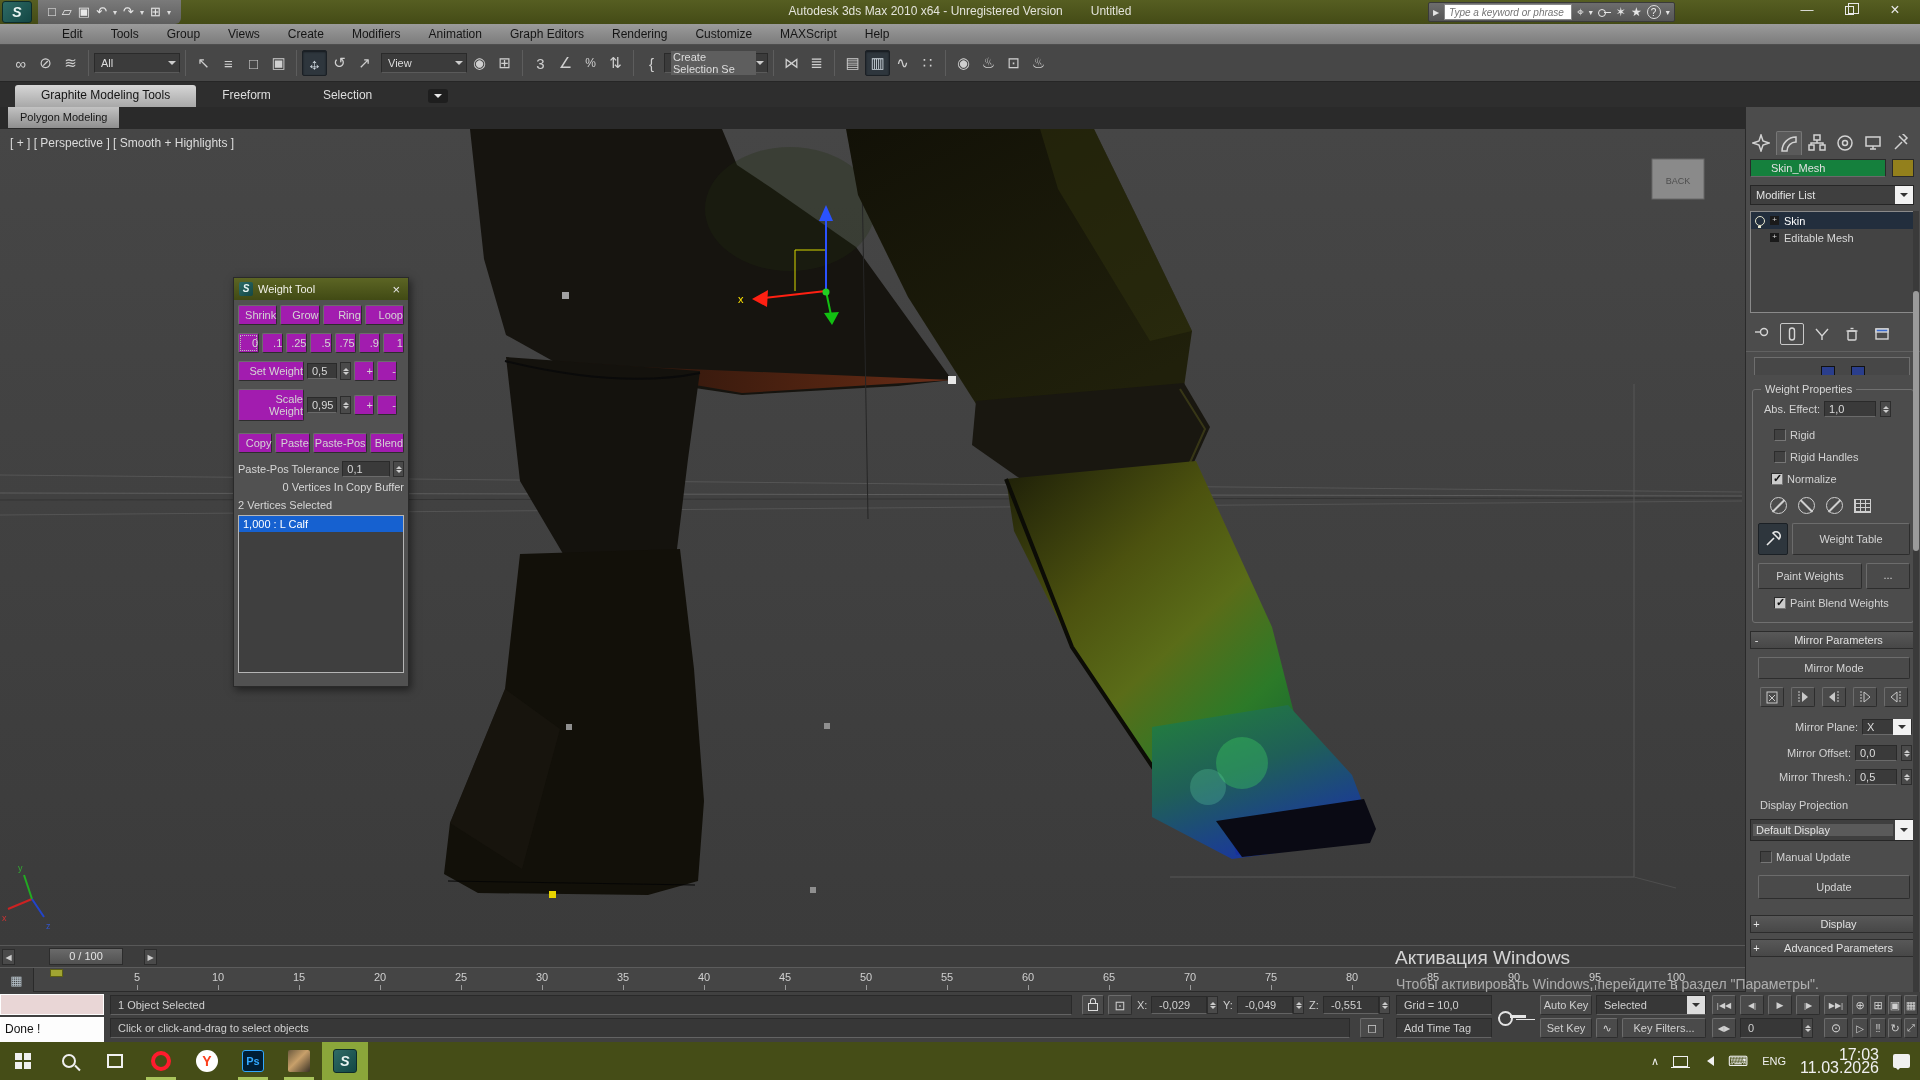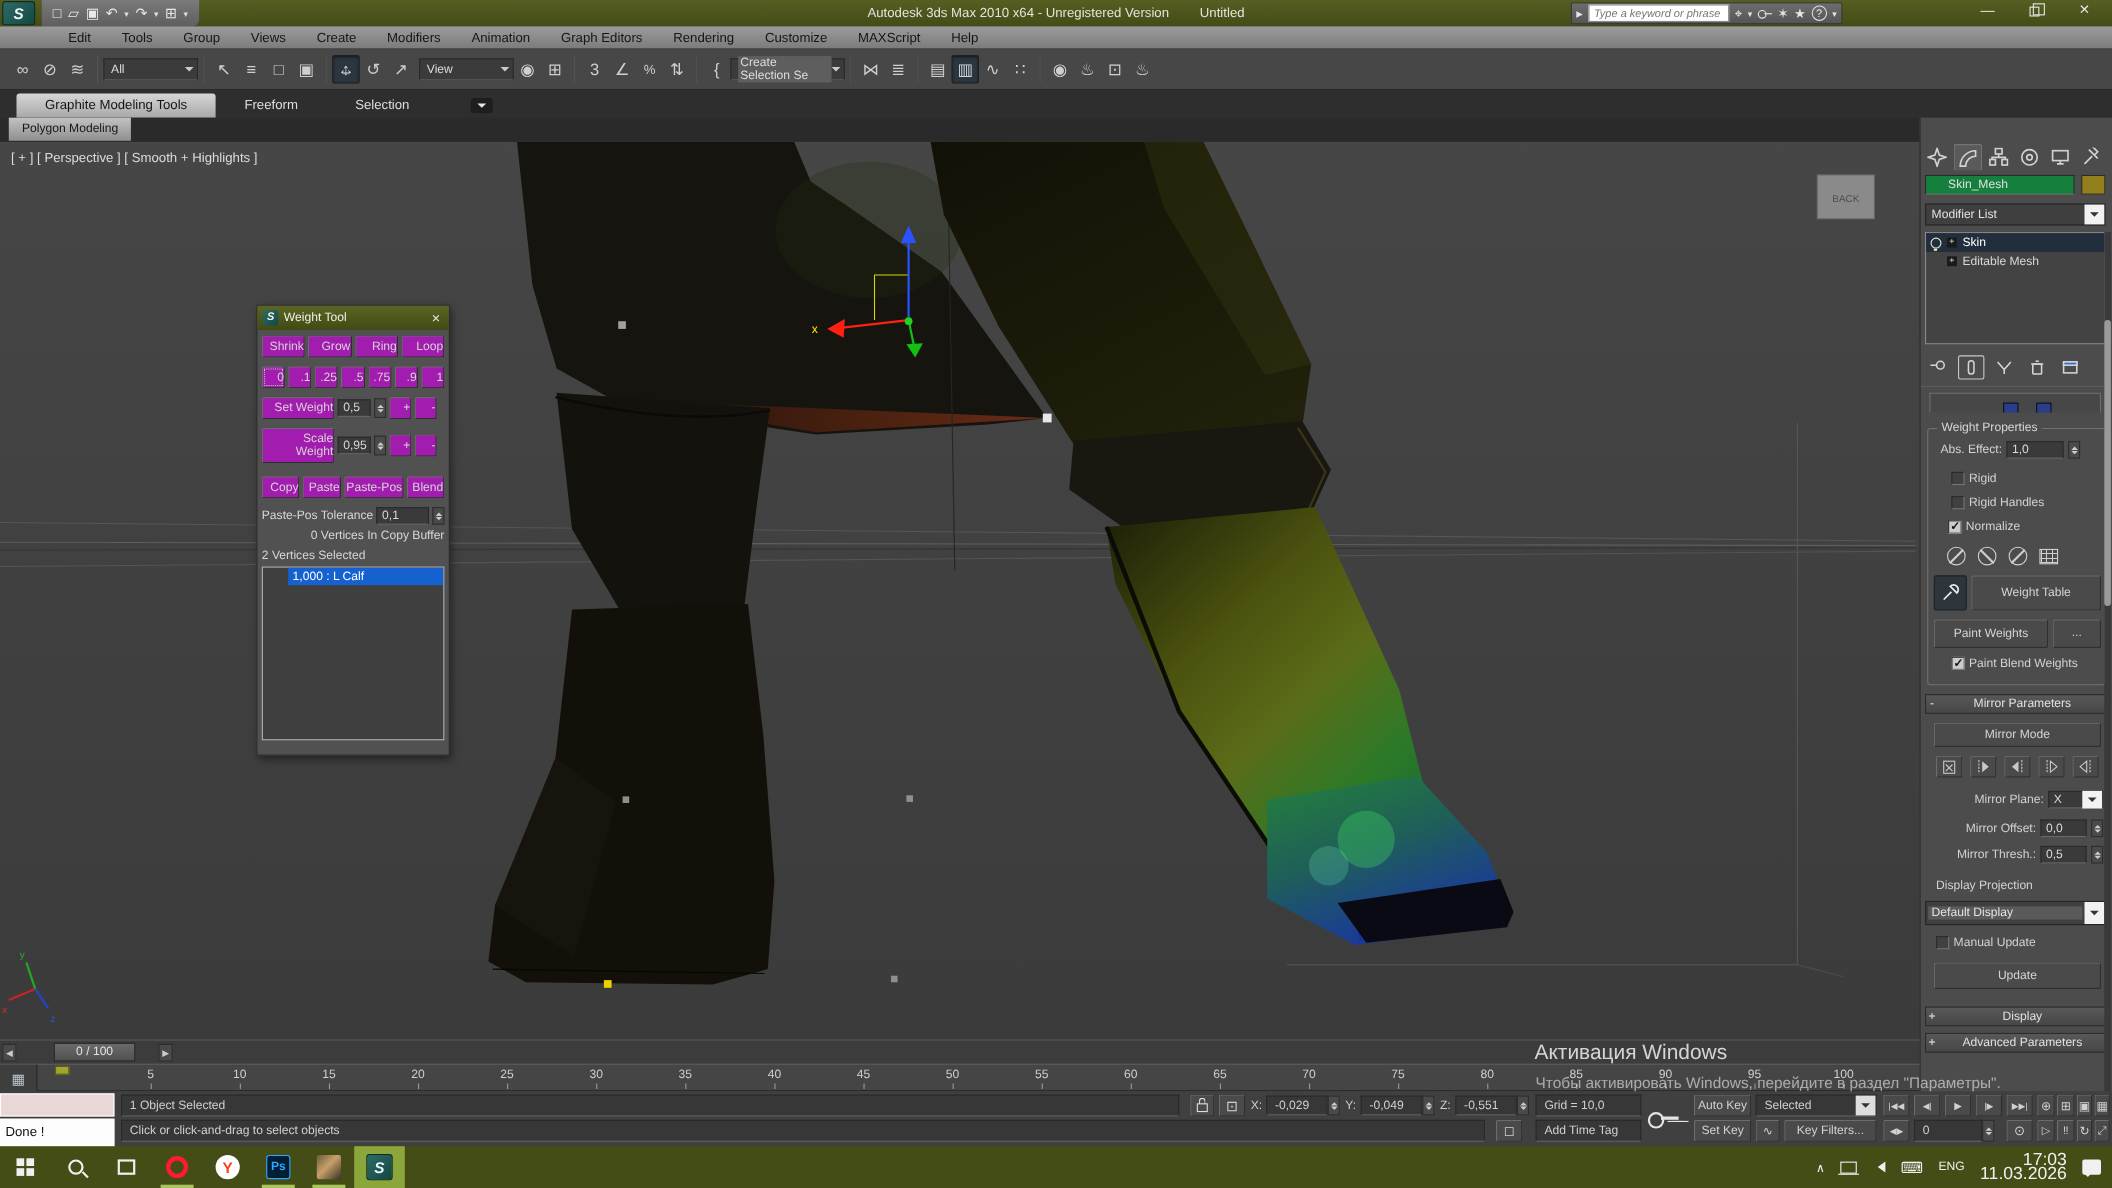--- a/index.html
+++ b/index.html
@@ -65,21 +65,21 @@
   .wbtn { background:#a21caf; border:1px solid; border-color:#6c6c6c #2d2d2d #2d2d2d #6c6c6c; border-radius:2px; color:#d4d4d4; font-size:11px; text-align:right; padding:3px 0; flex:1; }
   .wbtn.focus { outline:1px dotted #bbb; outline-offset:-3px; }
   .wfield { background:#3a3a3a; border:1px solid #2a2a2a; border-bottom-color:#6a6a6a; color:#d8d8d8; font-size:11px; padding:1px 4px; }
   .spin { width:11px; display:flex; flex-direction:column; justify-content:center; gap:1px; background:#4a4a4a; border:1px solid #2d2d2d; }
   .spin i { width:0; height:0; border:3px solid transparent; margin:0 auto; }
   .spin i.up { border-bottom-color:#ccc; margin-top:-2px; }
   .spin i.dn { border-top-color:#ccc; margin-bottom:-2px; }
   .wlabel { color:#d6d6d6; font-size:11px; }
   .wlist { height:158px; background:#3f3f3f; border:1px solid #b5b5b5; overflow:hidden; }
   .wlist .item { height:16px; line-height:16px; padding:0 4px; font-size:11px; }
-  .wlist .item.sel { background:#1661d0; color:#fff;margin-left:23px; }
+  .wlist .item.sel { background:#1661d0; color:#fff; }
 
   
   .rpanel { left:1745px; top:107px; width:175px; height:935px; background:#4c4c4c; border-left:1px solid #2a2a2a; }
   .ptabs { position:absolute; left:2px; top:24px; display:flex; gap:2px; }
   .ptab { width:26px; height:24px; display:flex; align-items:center; justify-content:center; border-radius:2px 2px 0 0; }
   .ptab.active { background:#5a5a5a; border:1px solid #777; border-bottom:none; }
   .ptab svg { stroke:#d2d2d2; fill:none; stroke-width:1.5; }
   .namefield { position:absolute; left:4px; top:52px; width:136px; height:18px; background:#15803d; border:1px solid #2a2a2a; border-bottom-color:#6a6a6a; color:#e0e0e0; line-height:16px; padding:0 20px; }
   .colorswatch { position:absolute; left:146px; top:52px; width:22px; height:18px; background:#93801c; border:1px solid #2a2a2a; }
   .modlist { position:absolute; left:4px; top:78px; width:164px; height:20px; background:#3f3f3f; border:1px solid #262626; display:flex; align-items:center; }

